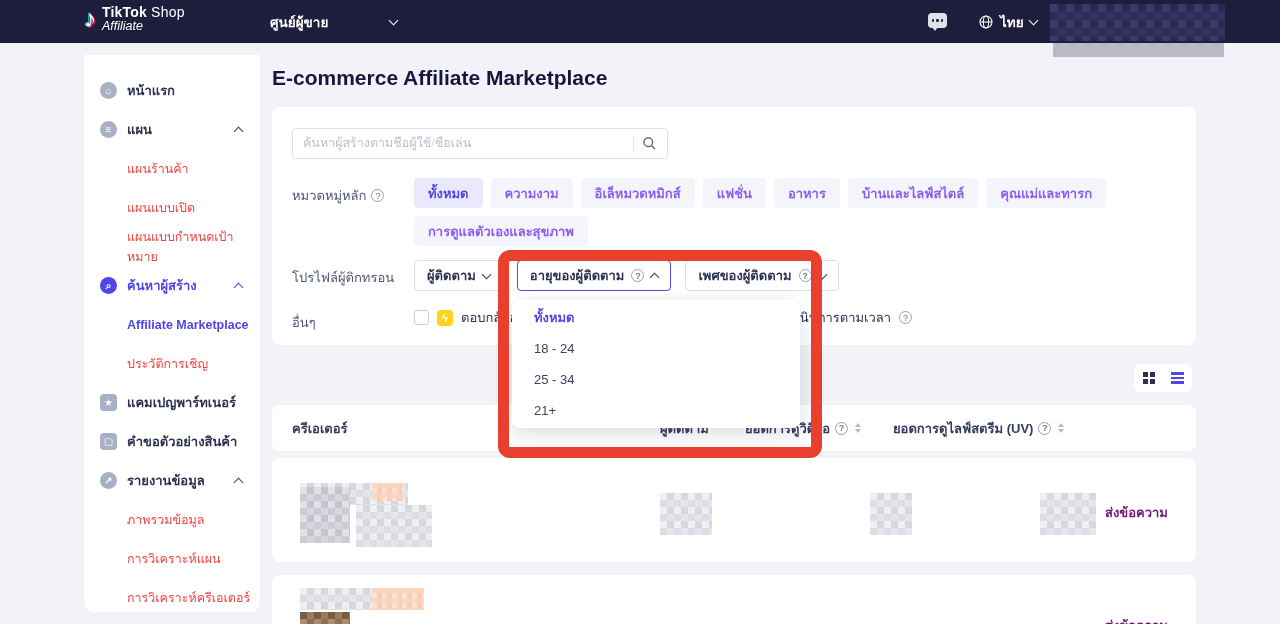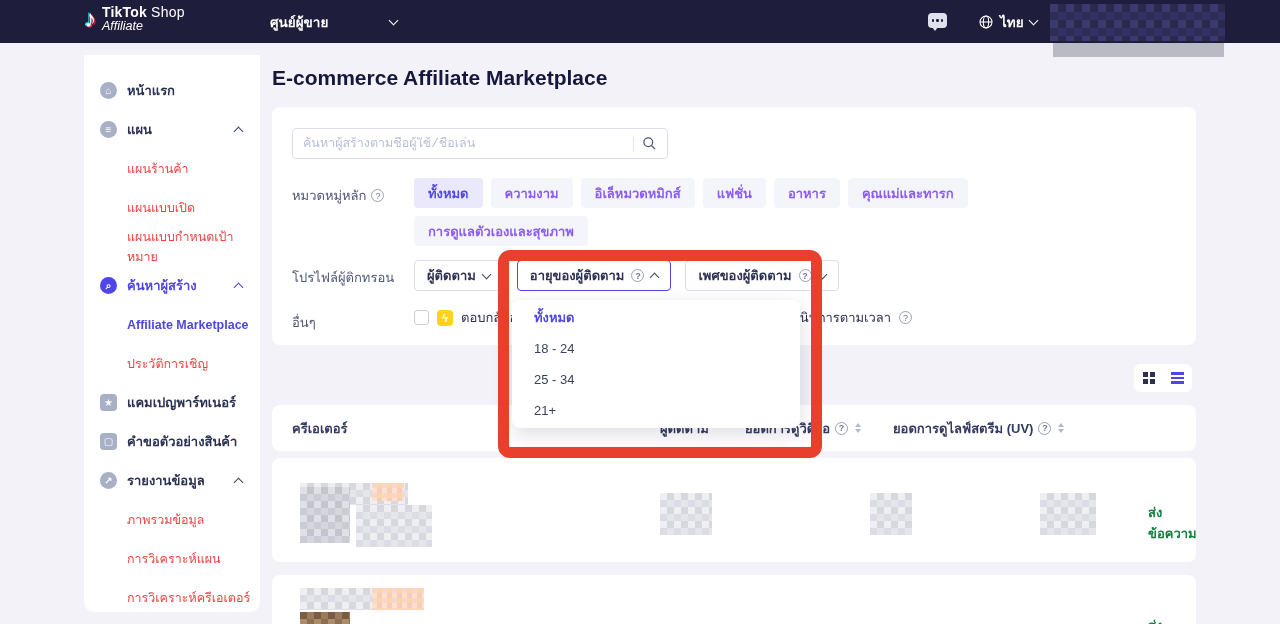--- a/index.html
+++ b/index.html
@@ -34,21 +34,21 @@
   .srow .chev { color:#3c4265; margin-right:2px; }
   .ssub { height:39px; display:flex; align-items:center; padding-left:43px; font-size:12.5px; font-weight:400; color:#ef4444; cursor:pointer; }
   .active-p { color:#4f46e5 !important; font-weight:700 !important; }
 
   
   .page-title { position:absolute; left:272px; top:66px; font-size:21px; font-weight:800; color:#15173c; }
   .card { position:absolute; background:#fff; border-radius:8px; }
   .filter-card { left:272px; top:107px; width:924px; height:238px; }
 
   .search-box { position:absolute; left:20px; top:21px; width:376px; height:31px; border:1px solid #dcdfeb; border-radius:4px; display:flex; align-items:center; padding:0 10px; background:#fff;}
-  .search-box input { border:none; outline:none; flex:1; font-size:12.5px; color:#b91c1c; font-family:Liberation Mono, monospace; background:transparent;}
+  .search-box input { border:none; outline:none; flex:1; font-size:12.5px; color:#b91c1c; font-family:Liberation Serif, serif; background:transparent;}
   .search-box input::placeholder { color:#b9bfd3; }
   .search-div { width:1px; height:14px; background:#e3e5ef; margin:0 8px; }
 
   .f-label { position:absolute; left:20px; font-size:13px; color:#515878; display:flex; align-items:center; gap:5px; }
   .help { display:inline-flex; align-items:center; justify-content:center; width:13px; height:13px; border:1px solid #9aa1b8; border-radius:50%; font-size:9px; color:#717793; flex:0 0 13px;}
   .chips { position:absolute; left:142px; display:flex; gap:8px; }
   .chip { height:30px; display:flex; align-items:center; padding:0 14px; background:#f4f5fa; border-radius:4px; font-size:13px; font-weight:700; color:#8b5cf6; cursor:pointer; white-space:nowrap;}
   .chip.sel { background:#e9e8fd; color:#4f46e5; }
 
   .drow { position:absolute; left:142px; display:flex; gap:14px; }
@@ -84,21 +84,21 @@
   .sort .u { border-bottom:4px solid #b3b9cc; }
   .sort .d { border-top:4px solid #b3b9cc; }
 
   
   .row1 { left:272px; top:458px; width:924px; height:104px; z-index:1;}
   .row2 { left:272px; top:575px; width:924px; height:70px; z-index:1;}
   .mx { position:absolute; background-size:14px 14px; background-image:conic-gradient(#d7d7de 25%, #e5e5ec 0 50%, #dcdce4 0 75%, #eeeef3 0); }
   .mx.dark { background-image:conic-gradient(#c4c4cc 25%, #d6d6de 0 50%, #cbcbd4 0 75%, #e0e0e8 0); }
   .mx.warm { background-image:conic-gradient(#f7d9a8 25%, #f9c9c2 0 50%, #fbe3c9 0 75%, #fcd3cf 0); background-size:10px 10px;}
   .mx.brown { background-image:conic-gradient(#9a7b5e 25%, #8d6f52 0 50%, #ab8d6d 0 75%, #7a5c42 0); }
-  .msg-link { position:absolute; font-size:13px; font-weight:700; color:#15803d; cursor:pointer;margin-left:43px; }
+  .msg-link { position:absolute; font-size:13px; font-weight:700; color:#701a75; cursor:pointer; }
 
   .globe-svg, .search-svg { display:block; }
 </style>
 </head>
 <body>
 
 <div class="navbar">
   <div class="logo">
     <span class="note">♪</span>
     <span class="logo-text">
@@ -183,20 +183,21 @@
   <div class="f-label" style="top:78px;">
     <span>หมวดหมู่หลัก</span>
     <span class="help">?</span>
   </div>
   <div class="chips" style="top:71px;">
     <span class="chip sel">ทั้งหมด</span>
     <span class="chip">ความงาม</span>
     <span class="chip">อิเล็หมวดหมิกส์</span>
     <span class="chip">แฟชั่น</span>
     <span class="chip">อาหาร</span>
+    <span class="chip">บ้านและไลฟ์สไตล์</span>
     <span class="chip">คุณแม่และทารก</span>
   </div>
   <div class="chips" style="top:109px;">
     <span class="chip">การดูแลตัวเองและสุขภาพ</span>
   </div>
 
   <div class="f-label" style="top:160px;">
     <span>โปรไฟล์ผู้ติกทรอน</span>
   </div>
   <div class="drow" style="top:153px;">

